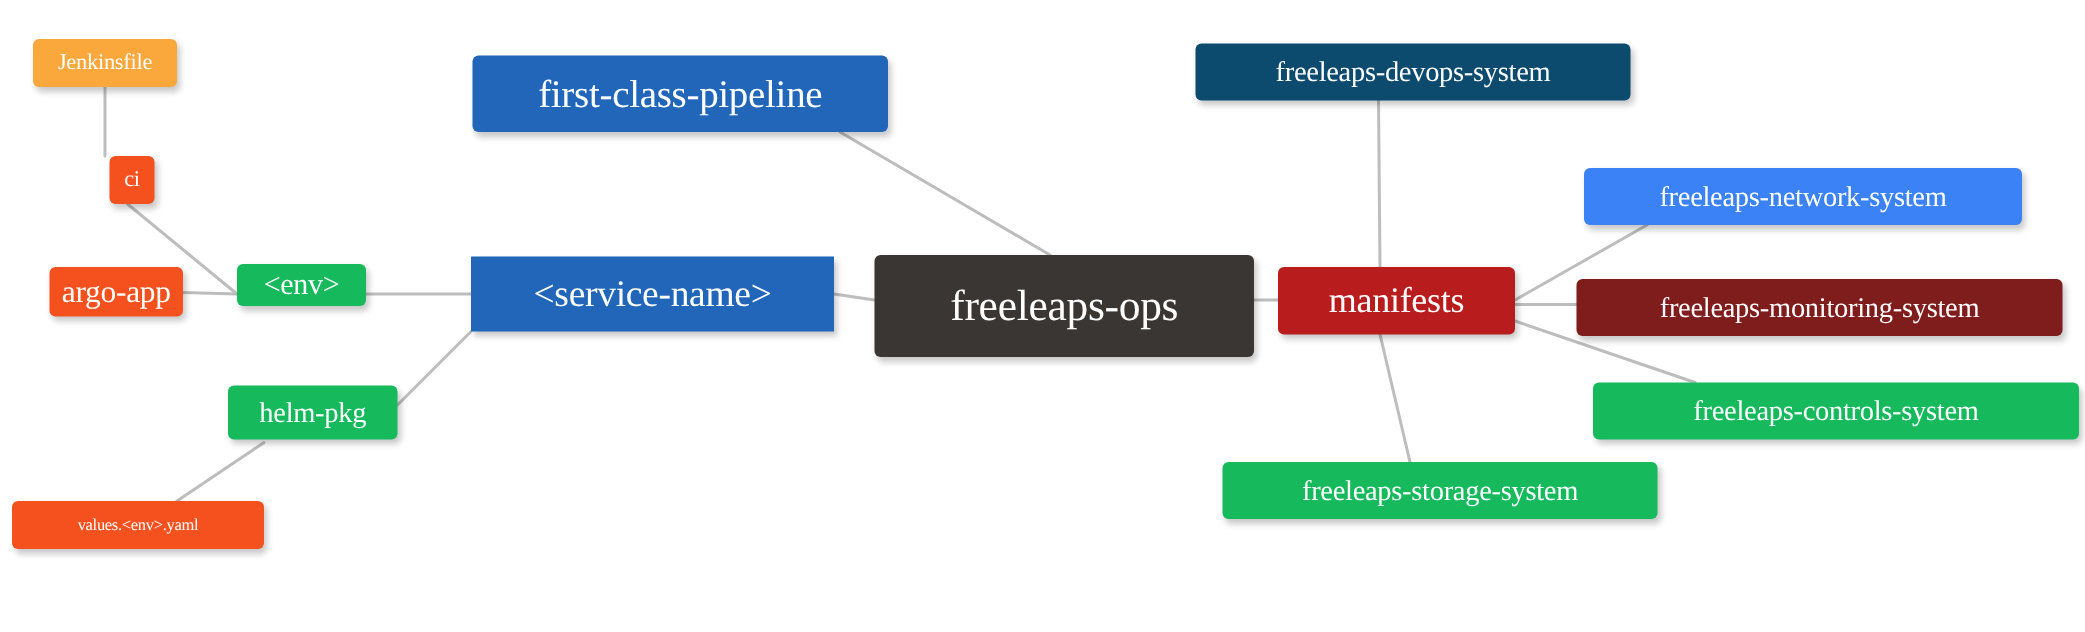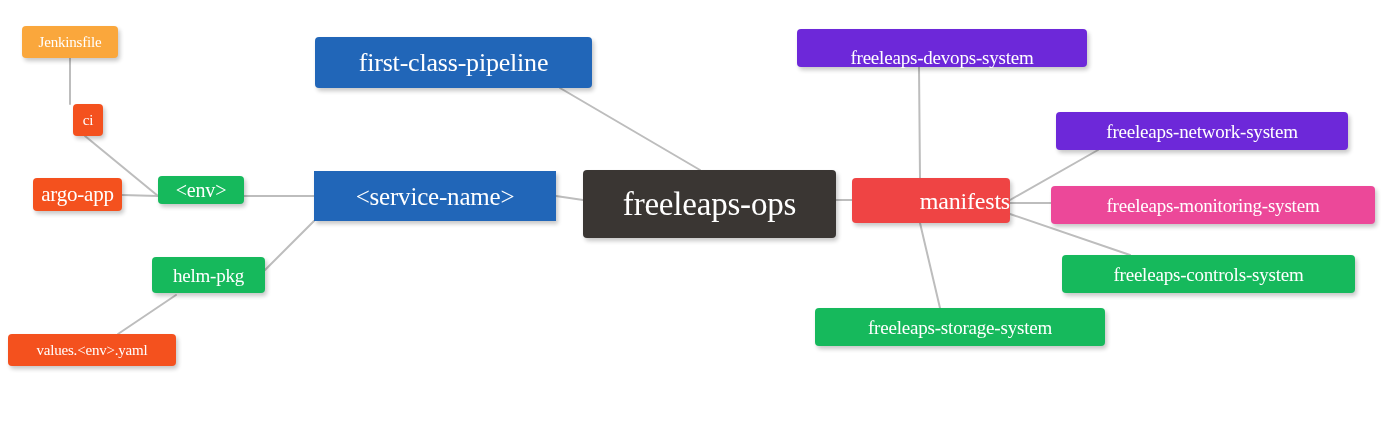--- a/index.html
+++ b/index.html
@@ -70,44 +70,44 @@
       </div>
       <div class="node" style="left: 33px; top: 178px; width: 89px; height: 33px; background: rgb(244, 81, 30); border-radius: 4px; font-size: 21px;">
         <span class="node-label">argo-app</span>
       </div>
       <div class="node" style="left: 158px; top: 176px; width: 86px; height: 28px; background: rgb(22, 185, 92); border-radius: 4px; font-size: 20px;">
         <span class="node-label">&lt;env&gt;</span>
       </div>
       <div class="node" style="left: 152px; top: 257px; width: 113px; height: 36px; background: rgb(22, 185, 92); border-radius: 4px; font-size: 19px;">
         <span class="node-label">helm-pkg</span>
       </div>
-      <div class="node" style="left: 8px; top: 334px; width: 168px; height: 32px; background: rgb(244, 81, 30); border-radius: 4px; font-size: 15px;">
+      <div class="node" style="left: 8px; top: 334px; width: 168px; height: 32px; background: rgb(244, 81, 30); border-radius: 4px; font-size: 11px;">
         <span class="node-label">values.&lt;env&gt;.yaml</span>
       </div>
       <div class="node" style="left: 315px; top: 37px; width: 277px; height: 51px; background: rgb(33, 102, 184); border-radius: 4px; font-size: 26px;">
         <span class="node-label">first-class-pipeline</span>
       </div>
       <div class="node" style="left: 314px; top: 171px; width: 242px; height: 50px; background: rgb(33, 102, 184); border-radius: 0; font-size: 25px;">
         <span class="node-label">&lt;service-name&gt;</span>
       </div>
-      <div class="node" style="left: 583px; top: 170px; width: 253px; height: 68px; background: rgb(58, 54, 51); border-radius: 4px; font-size: 33px;">
+      <div class="node" style="left: 583px; top: 170px; width: 253px; height: 68px; background: rgb(58, 54, 51); border-radius: 4px; font-size: 29px;">
         <span class="node-label">freeleaps-ops</span>
       </div>
-      <div class="node" style="left: 852px; top: 178px; width: 158px; height: 45px; background: #ef4444; border-radius: 4px; font-size: 24px; justify-content: flex-end;">
+      <div class="node" style="left: 852px; top: 178px; width: 158px; height: 45px; background: #b91c1c; border-radius: 4px; font-size: 24px;">
         <span class="node-label">manifests</span>
       </div>
-      <div class="node" style="left: 797px; top: 29px; width: 290px; height: 38px; background: #6d28d9; border-radius: 4px; font-size: 19px; align-items: flex-end;">
+      <div class="node" style="left: 797px; top: 29px; width: 290px; height: 38px; background: #0c4a6e; border-radius: 4px; font-size: 19px;">
         <span class="node-label">freeleaps-devops-system</span>
       </div>
-      <div class="node" style="left: 1056px; top: 112px; width: 292px; height: 38px; background: #6d28d9; border-radius: 4px; font-size: 19px;">
+      <div class="node" style="left: 1056px; top: 112px; width: 292px; height: 38px; background: #3b82f6; border-radius: 4px; font-size: 19px;">
         <span class="node-label">freeleaps-network-system</span>
       </div>
-      <div class="node" style="left: 1051px; top: 186px; width: 324px; height: 38px; background: #ec4899; border-radius: 4px; font-size: 19px;">
+      <div class="node" style="left: 1051px; top: 186px; width: 324px; height: 38px; background: #7f1d1d; border-radius: 4px; font-size: 19px;">
         <span class="node-label">freeleaps-monitoring-system</span>
       </div>
-      <div class="node" style="left: 1062px; top: 255px; width: 293px; height: 38px; background: rgb(22, 185, 92); border-radius: 4px; font-size: 19px;">
+      <div class="node" style="left: 1062px; top: 255px; width: 324px; height: 38px; background: rgb(22, 185, 92); border-radius: 4px; font-size: 19px;">
         <span class="node-label">freeleaps-controls-system</span>
       </div>
       <div class="node" style="left: 815px; top: 308px; width: 290px; height: 38px; background: rgb(22, 185, 92); border-radius: 4px; font-size: 19px;">
         <span class="node-label">freeleaps-storage-system</span>
       </div>
     </div>
 </div>
 
 </body></html>

